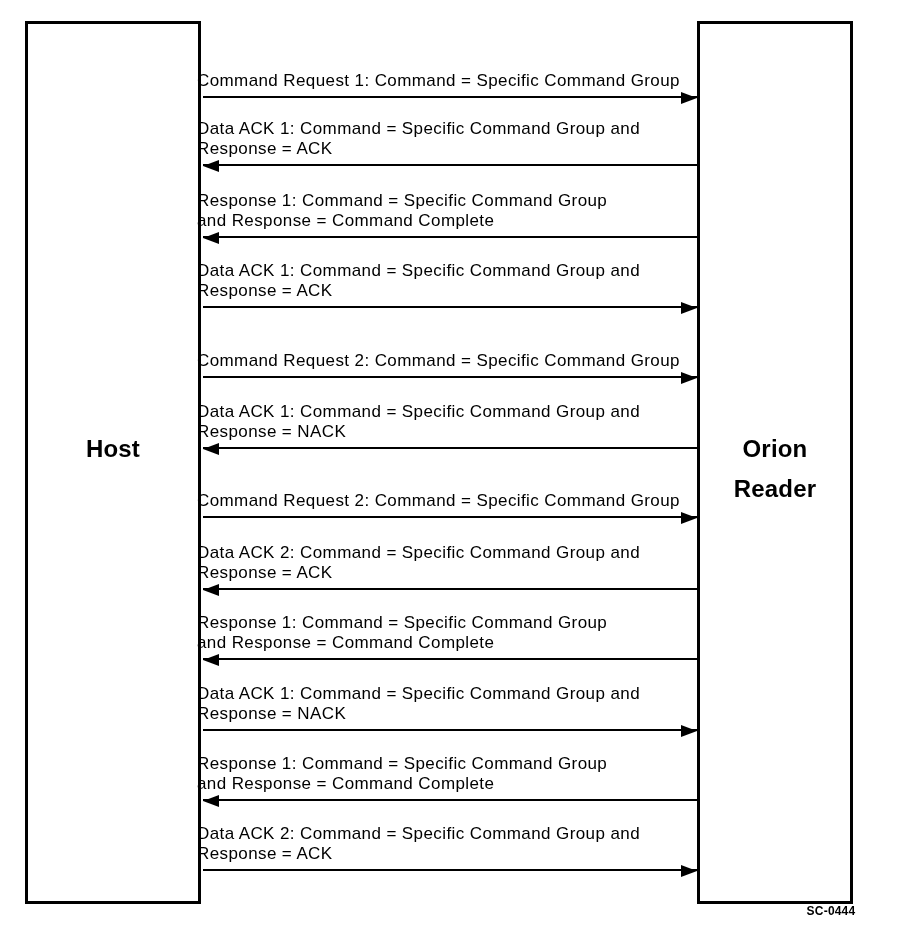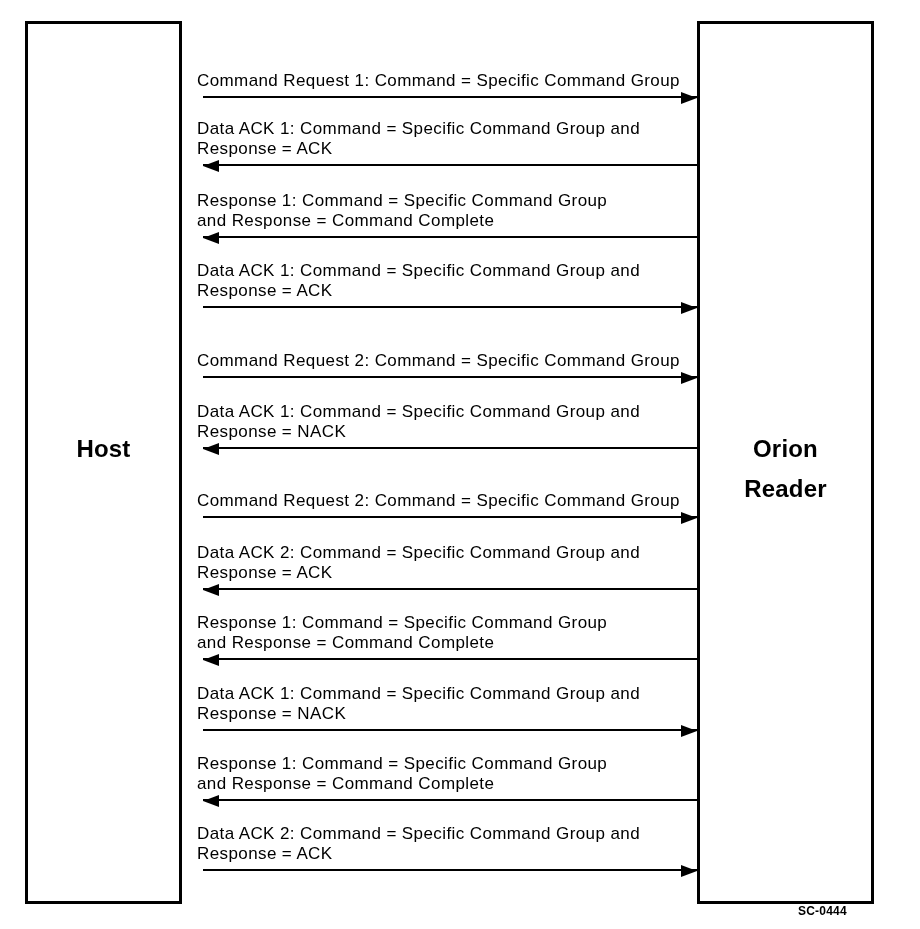--- a/index.html
+++ b/index.html
@@ -16,22 +16,22 @@
     position: absolute;
     top: 21px;
     height: 883px;
     border: 3px solid #000000;
     background: #ffffff;
     box-sizing: border-box;
     display: flex;
     align-items: center;
     justify-content: center;
   }
-  .actor-box.host   { left: 25px;  width: 157px; }
-  .actor-box.reader { left: 697px; width: 177px; }
+  .actor-box.host   { left: 25px;  width: 176px; }
+  .actor-box.reader { left: 697px; width: 156px; }
   .actor-label {
     font-weight: bold;
     font-size: 24px;
     text-align: center;
     white-space: pre-line;
     line-height: 40px;
     letter-spacing: 0.2px;
   }
   .actor-box.host .actor-label   { position: relative; top: -14px; }
   .actor-box.reader .actor-label { position: relative; top: 6px; }
@@ -69,20 +69,21 @@
     border-bottom: 6px solid transparent;
   }
   .arrowhead.right { right: 0; border-left: 16px solid #000000; }
   .arrowhead.left  { left: 0;  border-right: 16px solid #000000; }
 
   .fig-id {
     position: absolute;
     left: 798px;
     top: 904px;
     width: 66px;
+    text-align: center;
     font-size: 12px;
     font-weight: bold;
     letter-spacing: 0.2px;
   }
 </style>
 </head>
 <body>
 
 <div class="canvas">
 

